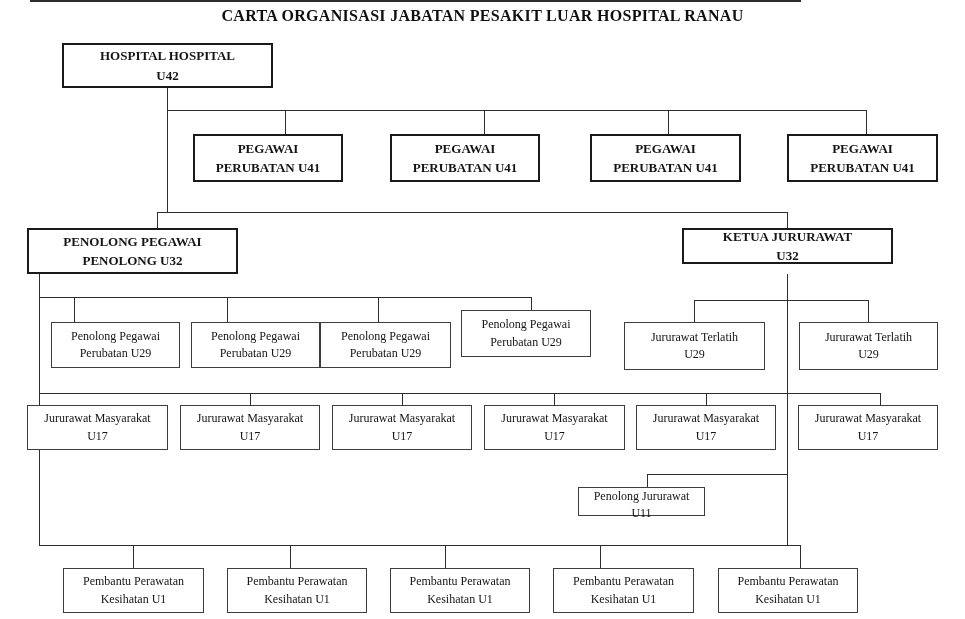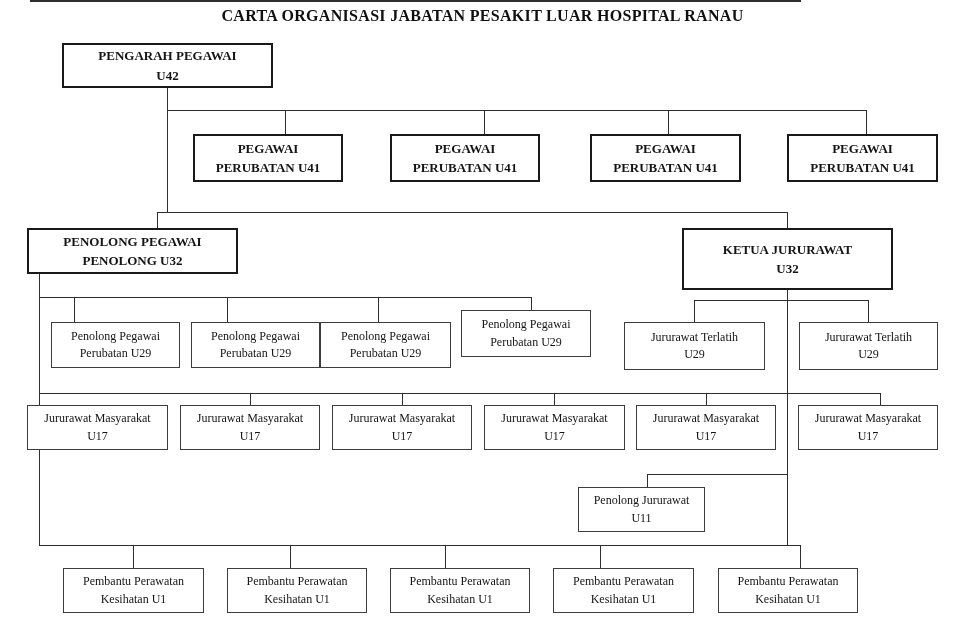--- a/index.html
+++ b/index.html
@@ -82,21 +82,21 @@
     <div class="conn" style="background: rgb(46, 46, 46); left: 880px; top: 393px; width: 1px; height: 14px;"></div>
     <div class="conn" style="background: rgb(46, 46, 46); left: 647px; top: 474px; width: 141px; height: 1px;"></div>
     <div class="conn" style="background: rgb(46, 46, 46); left: 647px; top: 474px; width: 1px; height: 14px;"></div>
     <div class="conn" style="background: rgb(46, 46, 46); left: 39px; top: 545px; width: 762px; height: 1px;"></div>
     <div class="conn" style="background: rgb(46, 46, 46); left: 133px; top: 545px; width: 1px; height: 24px;"></div>
     <div class="conn" style="background: rgb(46, 46, 46); left: 290px; top: 545px; width: 1px; height: 24px;"></div>
     <div class="conn" style="background: rgb(46, 46, 46); left: 445px; top: 545px; width: 1px; height: 24px;"></div>
     <div class="conn" style="background: rgb(46, 46, 46); left: 600px; top: 545px; width: 1px; height: 24px;"></div>
     <div class="conn" style="background: rgb(46, 46, 46); left: 800px; top: 545px; width: 1px; height: 24px;"></div>
     <div class="node bold" style="left: 62px; top: 43px; width: 211px; height: 45px;">
-      <span>PENGARAH PEGAWAI</span>
+      <span>HOSPITAL HOSPITAL</span>
       <span>U42</span>
     </div>
     <div class="node bold" style="left: 193px; top: 134px; width: 150px; height: 48px;">
       <span>PEGAWAI</span>
       <span>PERUBATAN U41</span>
     </div>
     <div class="node bold" style="left: 390px; top: 134px; width: 150px; height: 48px;">
       <span>PEGAWAI</span>
       <span>PERUBATAN U41</span>
     </div>
@@ -105,21 +105,21 @@
       <span>PERUBATAN U41</span>
     </div>
     <div class="node bold" style="left: 787px; top: 134px; width: 151px; height: 48px;">
       <span>PEGAWAI</span>
       <span>PERUBATAN U41</span>
     </div>
     <div class="node bold" style="left: 27px; top: 228px; width: 211px; height: 46px;">
       <span>PENOLONG PEGAWAI</span>
       <span>PENOLONG U32</span>
     </div>
-    <div class="node bold" style="left: 682px; top: 228px; width: 211px; height: 62px;">
+    <div class="node bold" style="left: 682px; top: 228px; width: 211px; height: 36px;">
       <span>KETUA JURURAWAT</span>
       <span>U32</span>
     </div>
     <div class="node" style="left: 51px; top: 322px; width: 129px; height: 46px;">
       <span>Penolong Pegawai</span>
       <span>Perubatan U29</span>
     </div>
     <div class="node" style="left: 191px; top: 322px; width: 129px; height: 46px;">
       <span>Penolong Pegawai</span>
       <span>Perubatan U29</span>
@@ -157,21 +157,21 @@
       <span>U17</span>
     </div>
     <div class="node" style="left: 636px; top: 405px; width: 140px; height: 45px;">
       <span>Jururawat Masyarakat</span>
       <span>U17</span>
     </div>
     <div class="node" style="left: 798px; top: 405px; width: 140px; height: 45px;">
       <span>Jururawat Masyarakat</span>
       <span>U17</span>
     </div>
-    <div class="node" style="left: 578px; top: 487px; width: 127px; height: 45px;">
+    <div class="node" style="left: 578px; top: 487px; width: 127px; height: 29px; justify-content: space-between;">
       <span>Penolong Jururawat</span>
       <span>U11</span>
     </div>
     <div class="node" style="left: 63px; top: 568px; width: 141px; height: 45px;">
       <span>Pembantu Perawatan</span>
       <span>Kesihatan U1</span>
     </div>
     <div class="node" style="left: 227px; top: 568px; width: 140px; height: 45px;">
       <span>Pembantu Perawatan</span>
       <span>Kesihatan U1</span>

